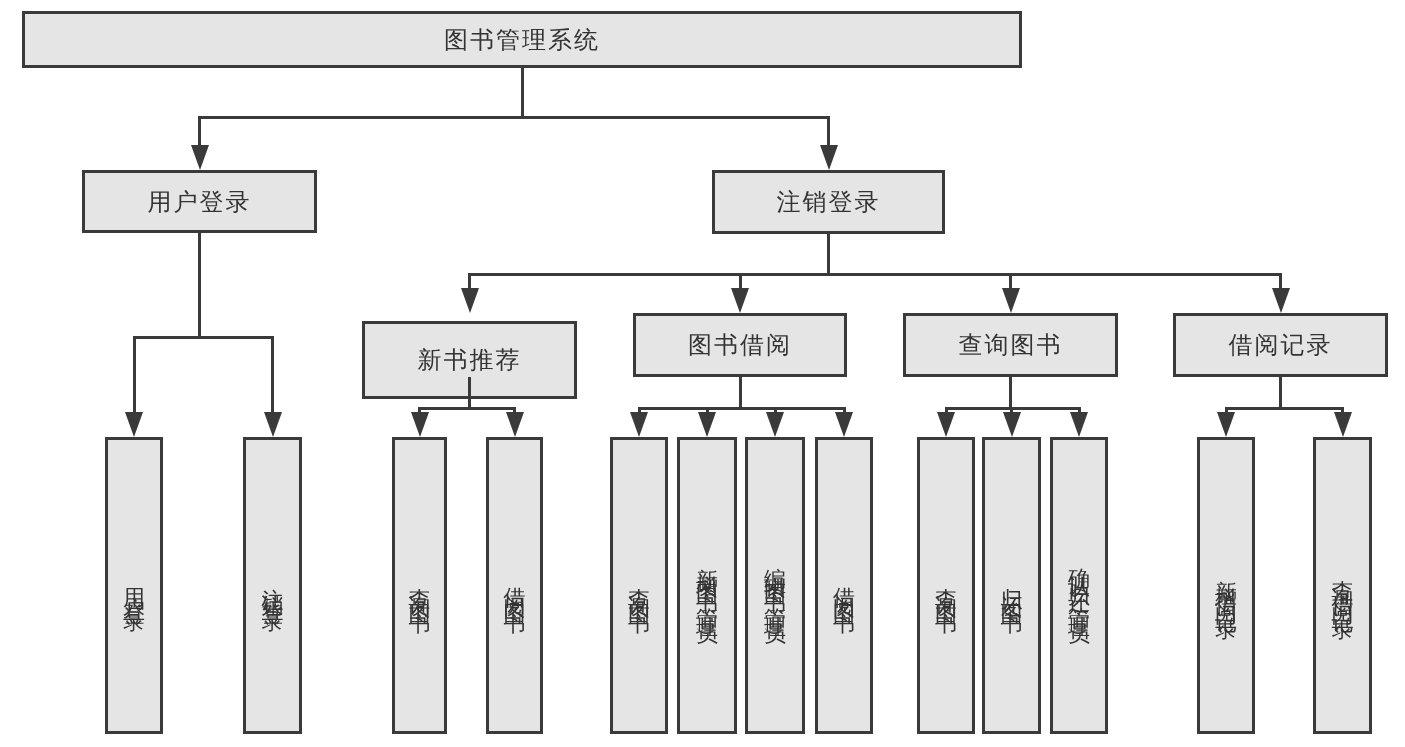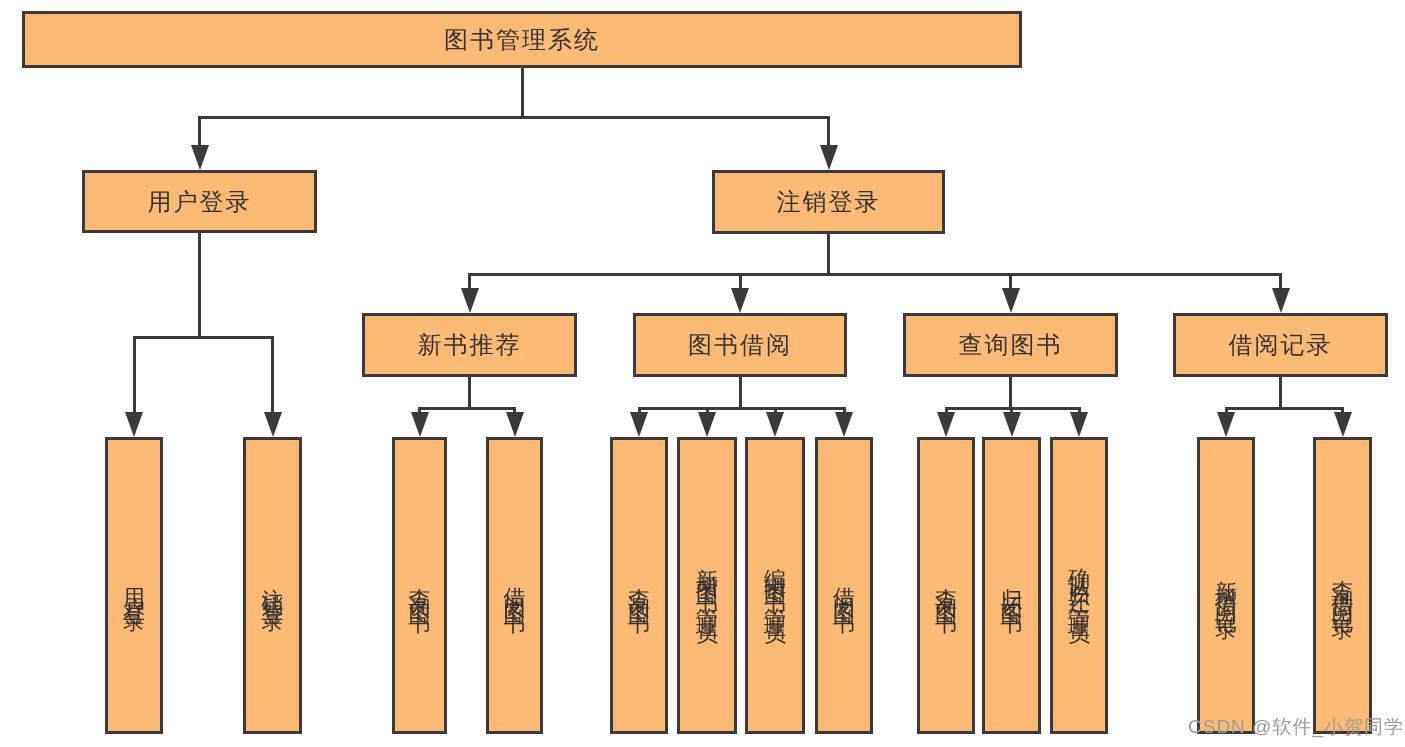--- a/index.html
+++ b/index.html
@@ -8,21 +8,21 @@
     width: 1405px;
     height: 747px;
     background: var(--bg, #ffffff);
     font-family: "Liberation Sans", "DejaVu Sans", sans-serif;
     overflow: hidden;
   }
   .node {
     position: absolute;
     box-sizing: border-box;
     border: 3px solid var(--line, #3a3a3a);
-    background: #fdba74;
+    background: #e5e5e5;
     display: flex;
     align-items: center;
     justify-content: center;
     color: var(--text, #333333);
   }
   .node.h span {
     font-size: 24px;
     letter-spacing: 2px;
     white-space: nowrap;
   }
@@ -53,31 +53,30 @@
     letter-spacing: 1px;
     color: var(--wm, #9b9b9b);
     white-space: nowrap;
     z-index: 5;
   }
 </style>
 </head>
 <body>
 
 <div class="canvas" id="canvas">
-  <div class="watermark">CSDN @软件_小贺同学</div>
 <div class="node h" style="left: 22px; top: 11px; width: 1000px; height: 57px;">
       <span>图书管理系统</span>
     </div>
     <div class="node h" style="left: 82px; top: 170px; width: 235px; height: 63px;">
       <span>用户登录</span>
     </div>
     <div class="node h" style="left: 712px; top: 170px; width: 233px; height: 64px;">
       <span>注销登录</span>
     </div>
-    <div class="node h" style="left: 362px; top: 313px; width: 215px; height: 64px;">
+    <div class="node h" style="left: 362px; top: 321px; width: 215px; height: 78px;">
       <span>新书推荐</span>
     </div>
     <div class="node h" style="left: 633px; top: 313px; width: 214px; height: 64px;">
       <span>图书借阅</span>
     </div>
     <div class="node h" style="left: 903px; top: 313px; width: 215px; height: 64px;">
       <span>查询图书</span>
     </div>
     <div class="node h" style="left: 1173px; top: 313px; width: 215px; height: 64px;">
       <span>借阅记录</span>

